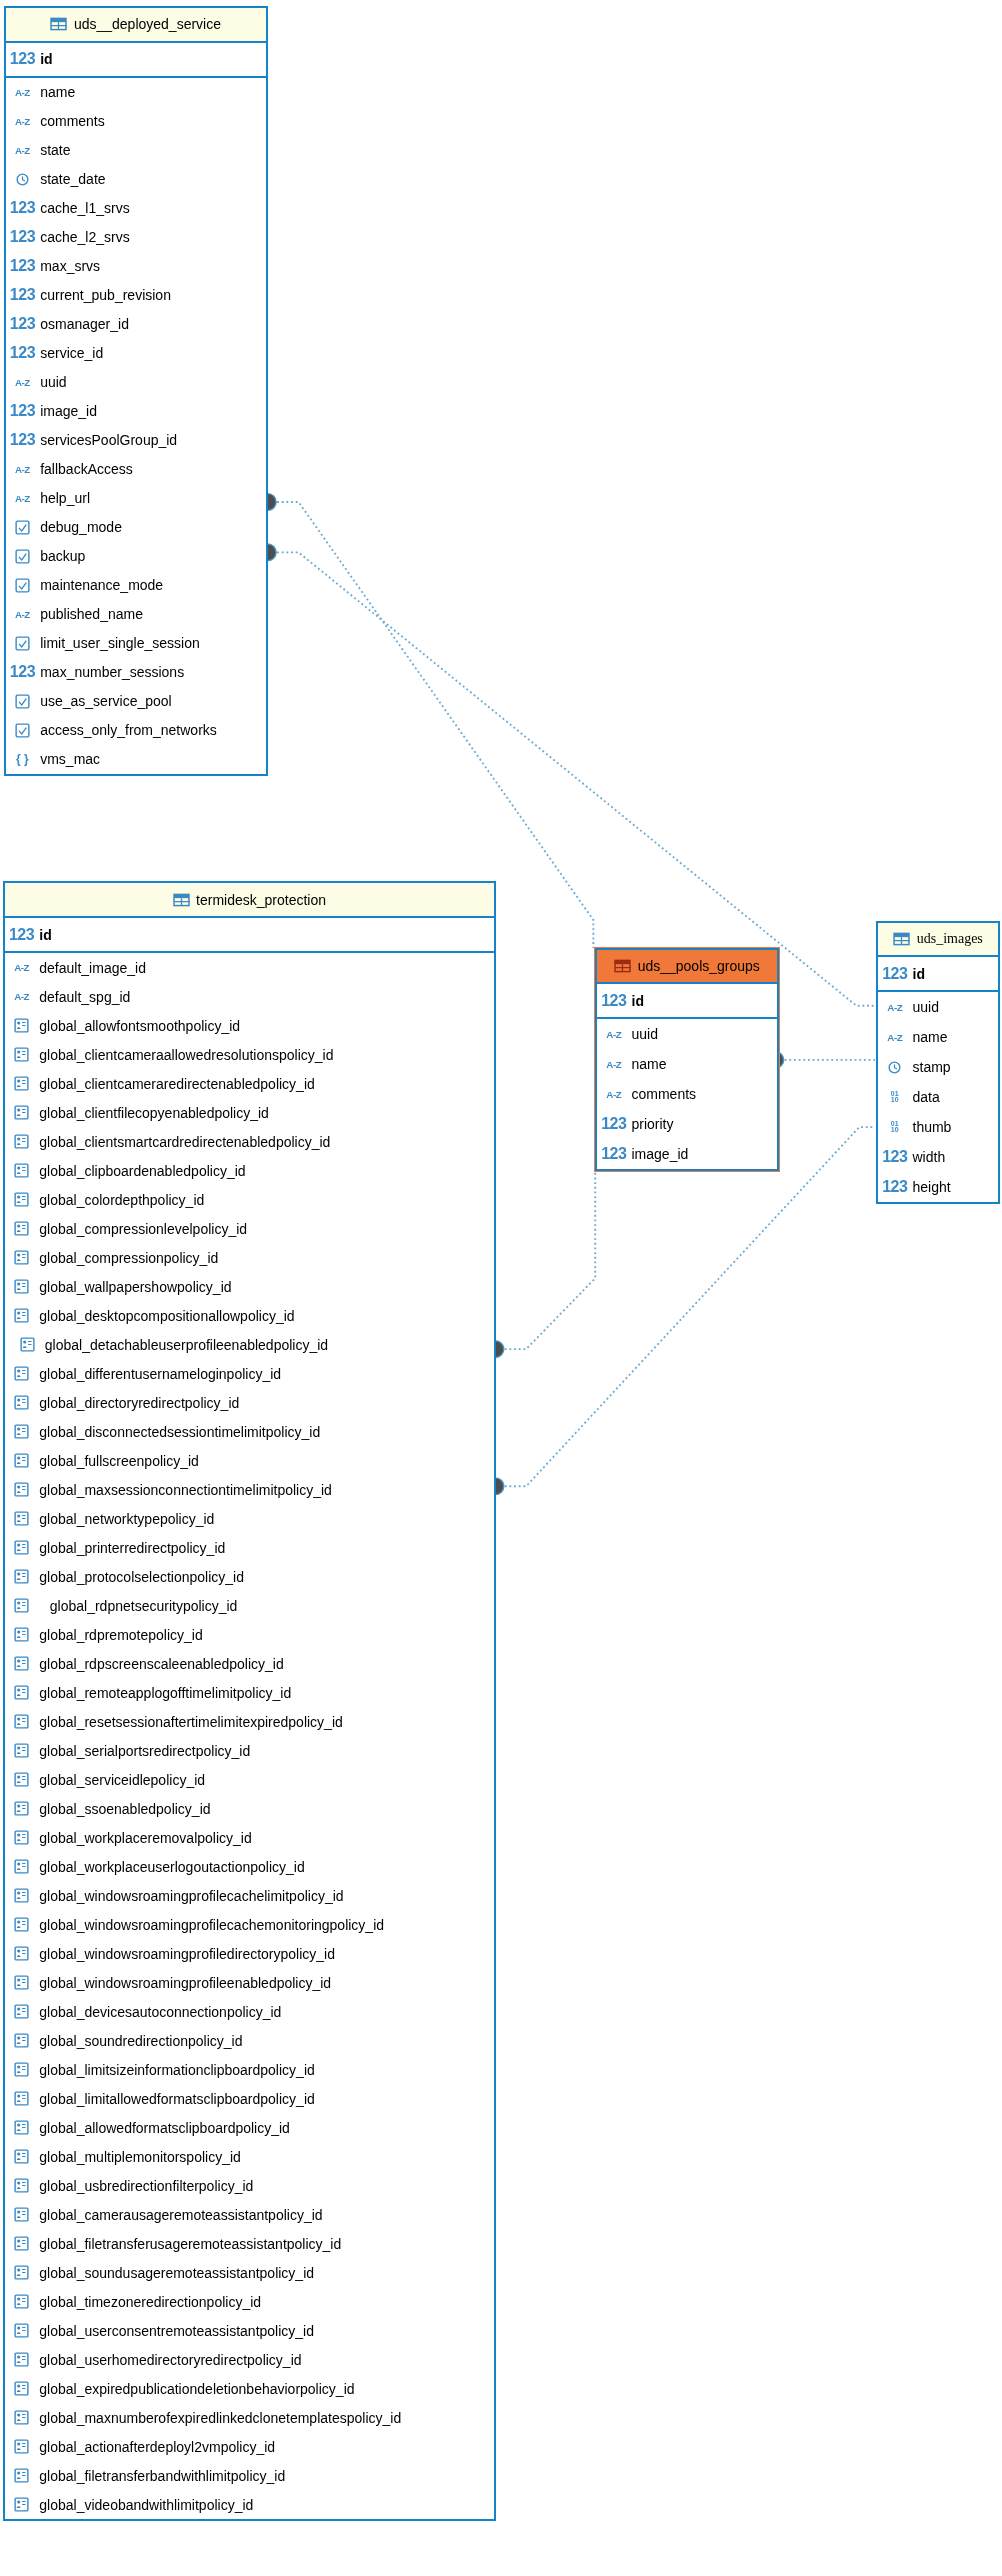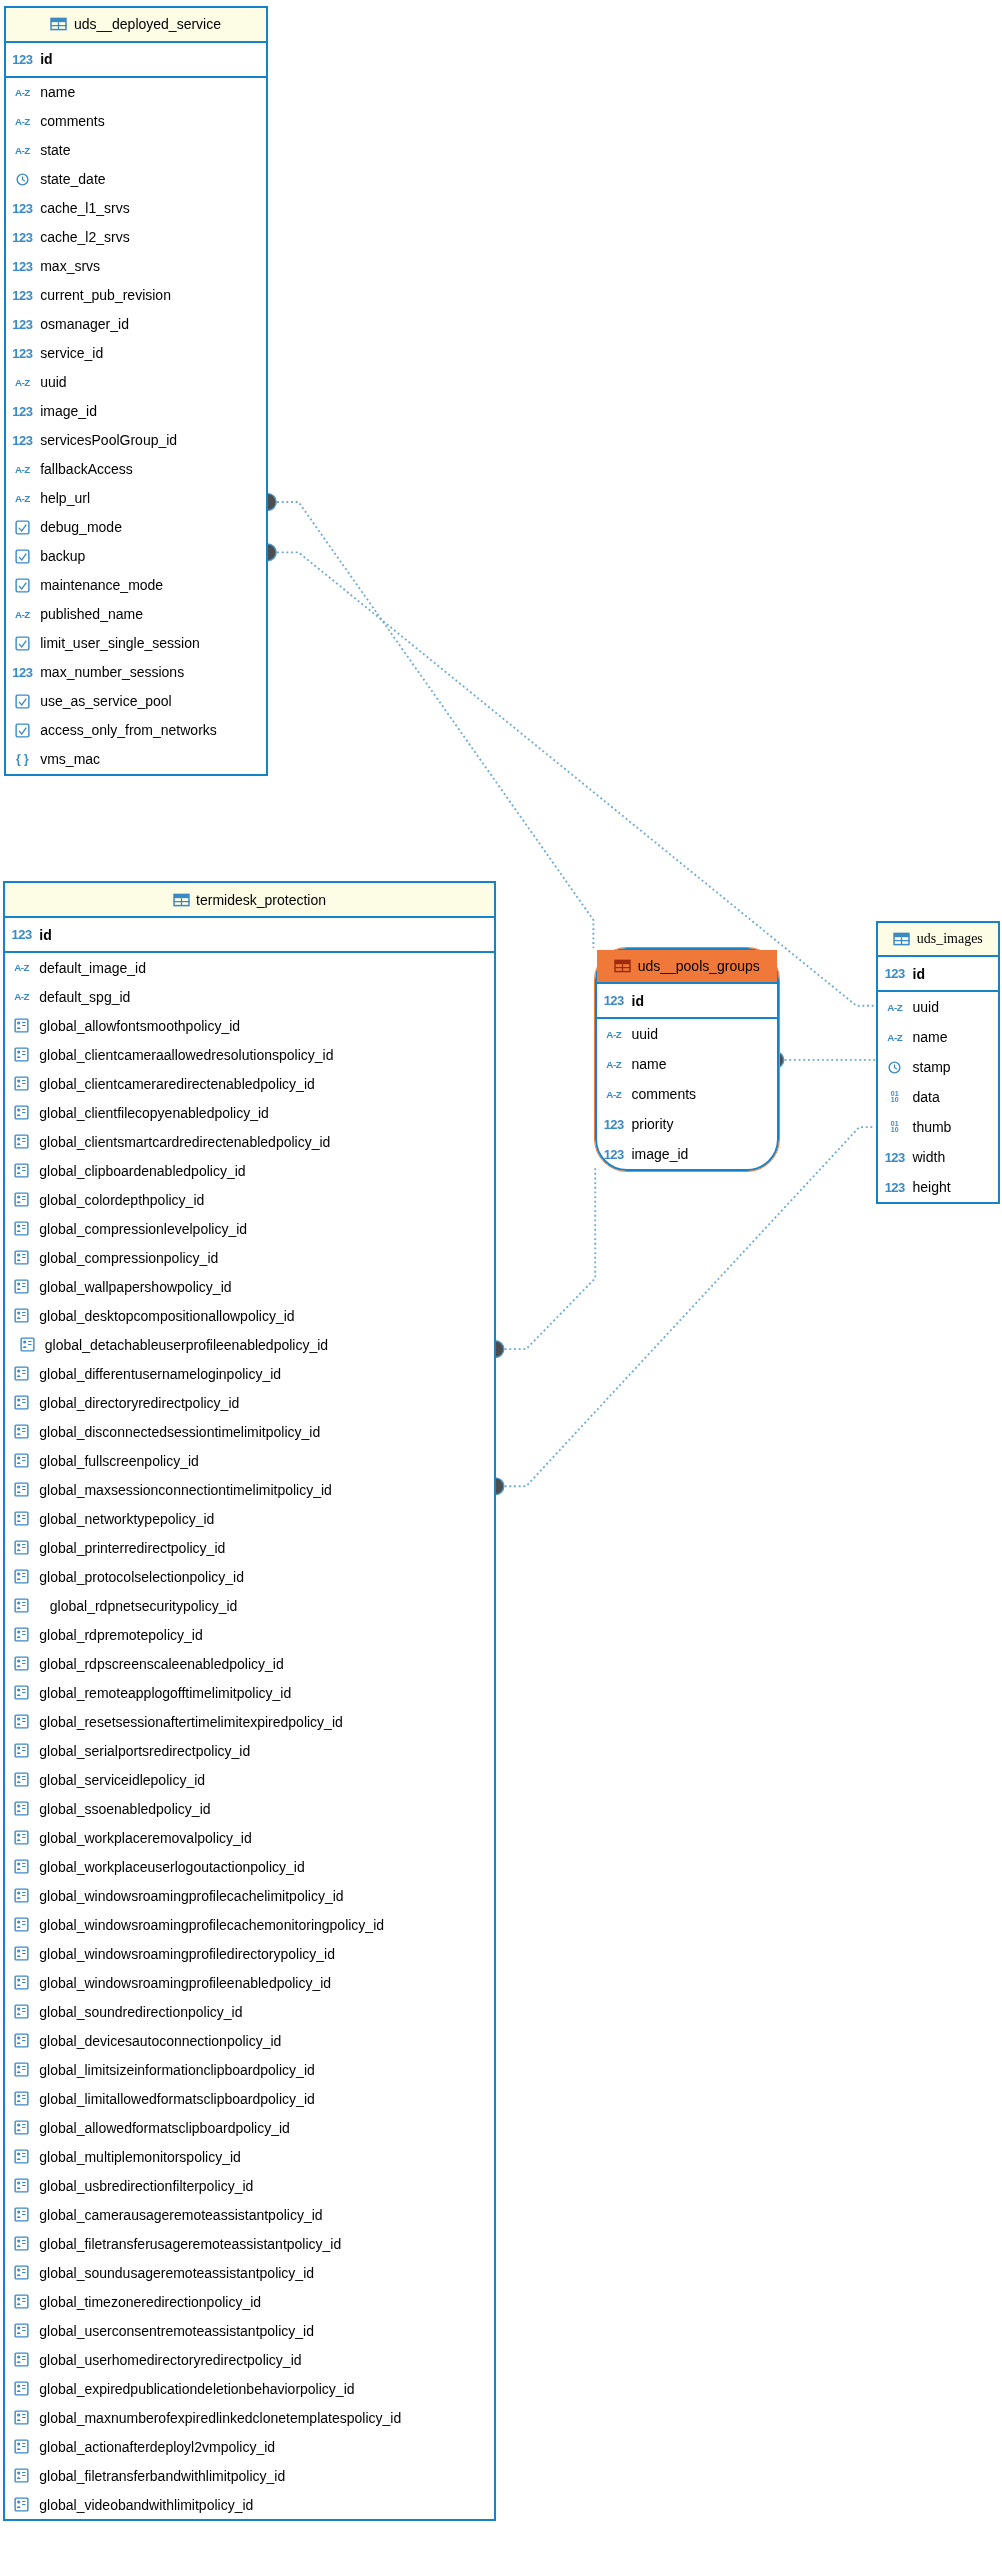--- a/index.html
+++ b/index.html
@@ -14,33 +14,33 @@
     --txt:#000000;
     --bg:#ffffff;
   }
   html,body{margin:0;padding:0;background:var(--bg);}
   body{font-family:"Liberation Sans", sans-serif; color:var(--txt);}
   #canvas{position:relative;width:1002px;height:2576px;background:var(--bg);overflow:hidden;}
   svg.wires{position:absolute;left:0;top:0;z-index:1;}
   .wire{fill:none;stroke:var(--wire);stroke-width:2;stroke-dasharray:2 3;}
   .wdot{fill:var(--dot);stroke:#4a97c8;stroke-width:1.5;}
   .table{position:absolute;z-index:2;background:#fff;border:2.8px solid var(--blue);box-sizing:content-box;}
-  .table.selected{outline:1.9px solid var(--sel-outline);outline-offset:0.9px;border-radius:32px;}
+  .table.selected{outline:1.9px solid var(--sel-outline);outline-offset:0.9px;}
   .thead{display:flex;align-items:center;justify-content:center;gap:6.5px;
          background:var(--cream);border-bottom:2.8px solid var(--blue);
          font-size:14px;box-sizing:border-box;white-space:nowrap;overflow:hidden;}
   .selected .thead{background:var(--orange);}
   .ticon{display:flex;align-items:center;color:var(--icon);}
   .selected .ticon{color:var(--icon-sel);}
   .row{display:flex;align-items:center;gap:7.5px;padding-left:6.5px;font-size:14px;
        box-sizing:border-box;white-space:nowrap;overflow:hidden;}
   .row.pk{font-weight:bold;border-bottom:2.8px solid var(--blue);}
   .ti-wrap{flex:0 0 20.5px;width:20.5px;display:flex;align-items:center;justify-content:center;color:var(--icon);}
   .ti{font-weight:700;color:var(--icon);}
-  .ti.num{font-size:13px;letter-spacing:-0.5px;}
+  .ti.num{font-size:16px;letter-spacing:-0.5px;}
   .ti.az{font-size:9.8px;letter-spacing:-0.5px;}
   .ti.br{font-size:12px;font-weight:600;}
   .ti.bin{font-size:7px;line-height:6.5px;text-align:center;letter-spacing:0;}
   .cname{color:var(--txt);}
 </style>
 </head>
 <body>
 
 <div id="canvas">
     <svg width="1002" height="2576" class="wires" viewBox="0 0 1074 2761">
@@ -643,32 +643,32 @@
       </div>
       <div class="row" style="height: 29px;">
         <span class="ti-wrap">
           <svg width="15" height="15" viewBox="0 0 16 16">
             <rect x="1.2" y="1.2" width="13.6" height="13.6" rx="1" fill="none" stroke="currentColor" stroke-width="1.5"></rect>
             <circle cx="5" cy="5.3" r="1.7" fill="currentColor"></circle>
             <path d="M3 11.8c0-2.7 4-2.7 4 0z" fill="currentColor"></path>
             <path d="M8.6 4.8h3.7M8.6 8h3.7" stroke="currentColor" stroke-width="1.2"></path>
           </svg>
         </span>
+        <span class="cname">global_devicesautoconnectionpolicy_id</span>
+      </div>
+      <div class="row" style="height: 29px;">
+        <span class="ti-wrap">
+          <svg width="15" height="15" viewBox="0 0 16 16">
+            <rect x="1.2" y="1.2" width="13.6" height="13.6" rx="1" fill="none" stroke="currentColor" stroke-width="1.5"></rect>
+            <circle cx="5" cy="5.3" r="1.7" fill="currentColor"></circle>
+            <path d="M3 11.8c0-2.7 4-2.7 4 0z" fill="currentColor"></path>
+            <path d="M8.6 4.8h3.7M8.6 8h3.7" stroke="currentColor" stroke-width="1.2"></path>
+          </svg>
+        </span>
         <span class="cname">global_soundredirectionpolicy_id</span>
-      </div>
-      <div class="row" style="height: 29px;">
-        <span class="ti-wrap">
-          <svg width="15" height="15" viewBox="0 0 16 16">
-            <rect x="1.2" y="1.2" width="13.6" height="13.6" rx="1" fill="none" stroke="currentColor" stroke-width="1.5"></rect>
-            <circle cx="5" cy="5.3" r="1.7" fill="currentColor"></circle>
-            <path d="M3 11.8c0-2.7 4-2.7 4 0z" fill="currentColor"></path>
-            <path d="M8.6 4.8h3.7M8.6 8h3.7" stroke="currentColor" stroke-width="1.2"></path>
-          </svg>
-        </span>
-        <span class="cname">global_devicesautoconnectionpolicy_id</span>
       </div>
       <div class="row" style="height: 29px;">
         <span class="ti-wrap">
           <svg width="15" height="15" viewBox="0 0 16 16">
             <rect x="1.2" y="1.2" width="13.6" height="13.6" rx="1" fill="none" stroke="currentColor" stroke-width="1.5"></rect>
             <circle cx="5" cy="5.3" r="1.7" fill="currentColor"></circle>
             <path d="M3 11.8c0-2.7 4-2.7 4 0z" fill="currentColor"></path>
             <path d="M8.6 4.8h3.7M8.6 8h3.7" stroke="currentColor" stroke-width="1.2"></path>
           </svg>
         </span>

